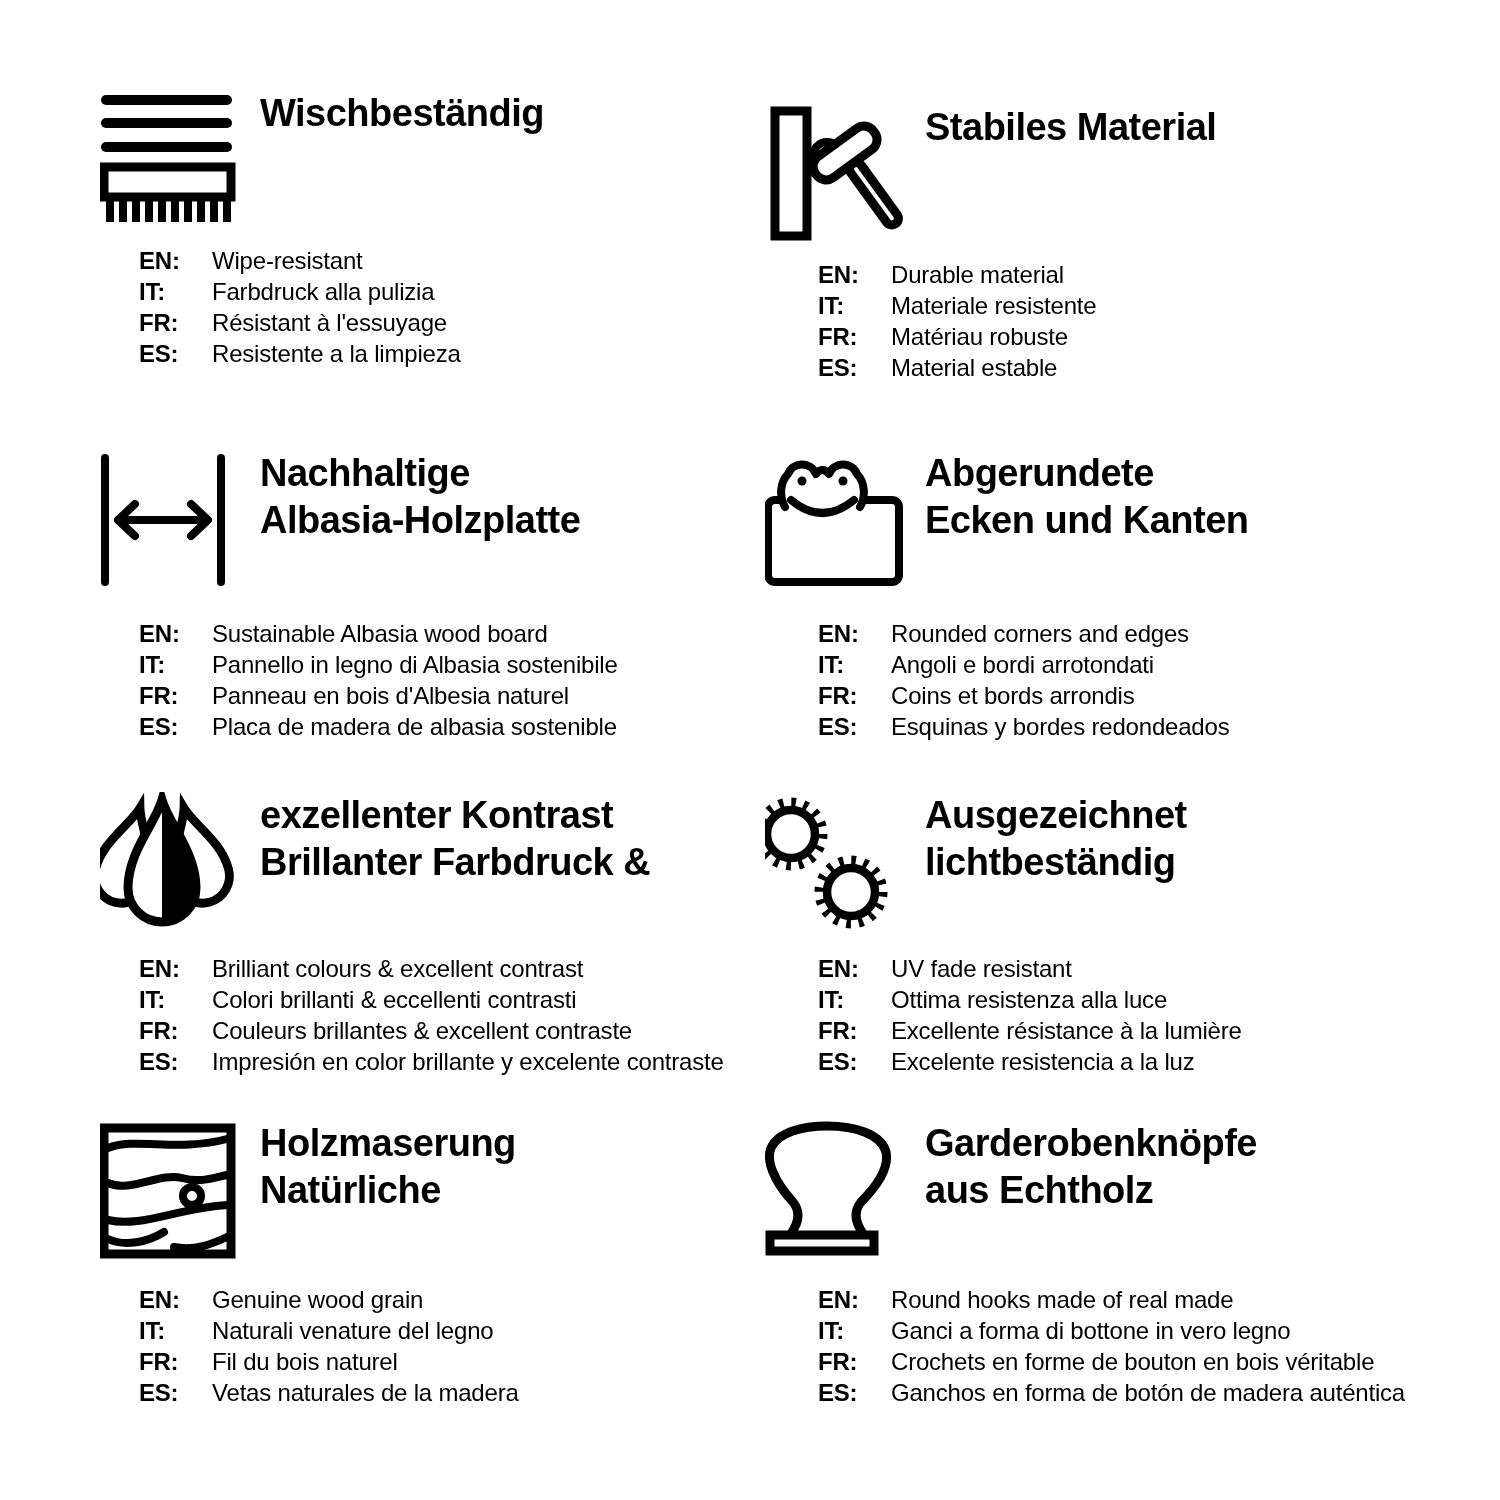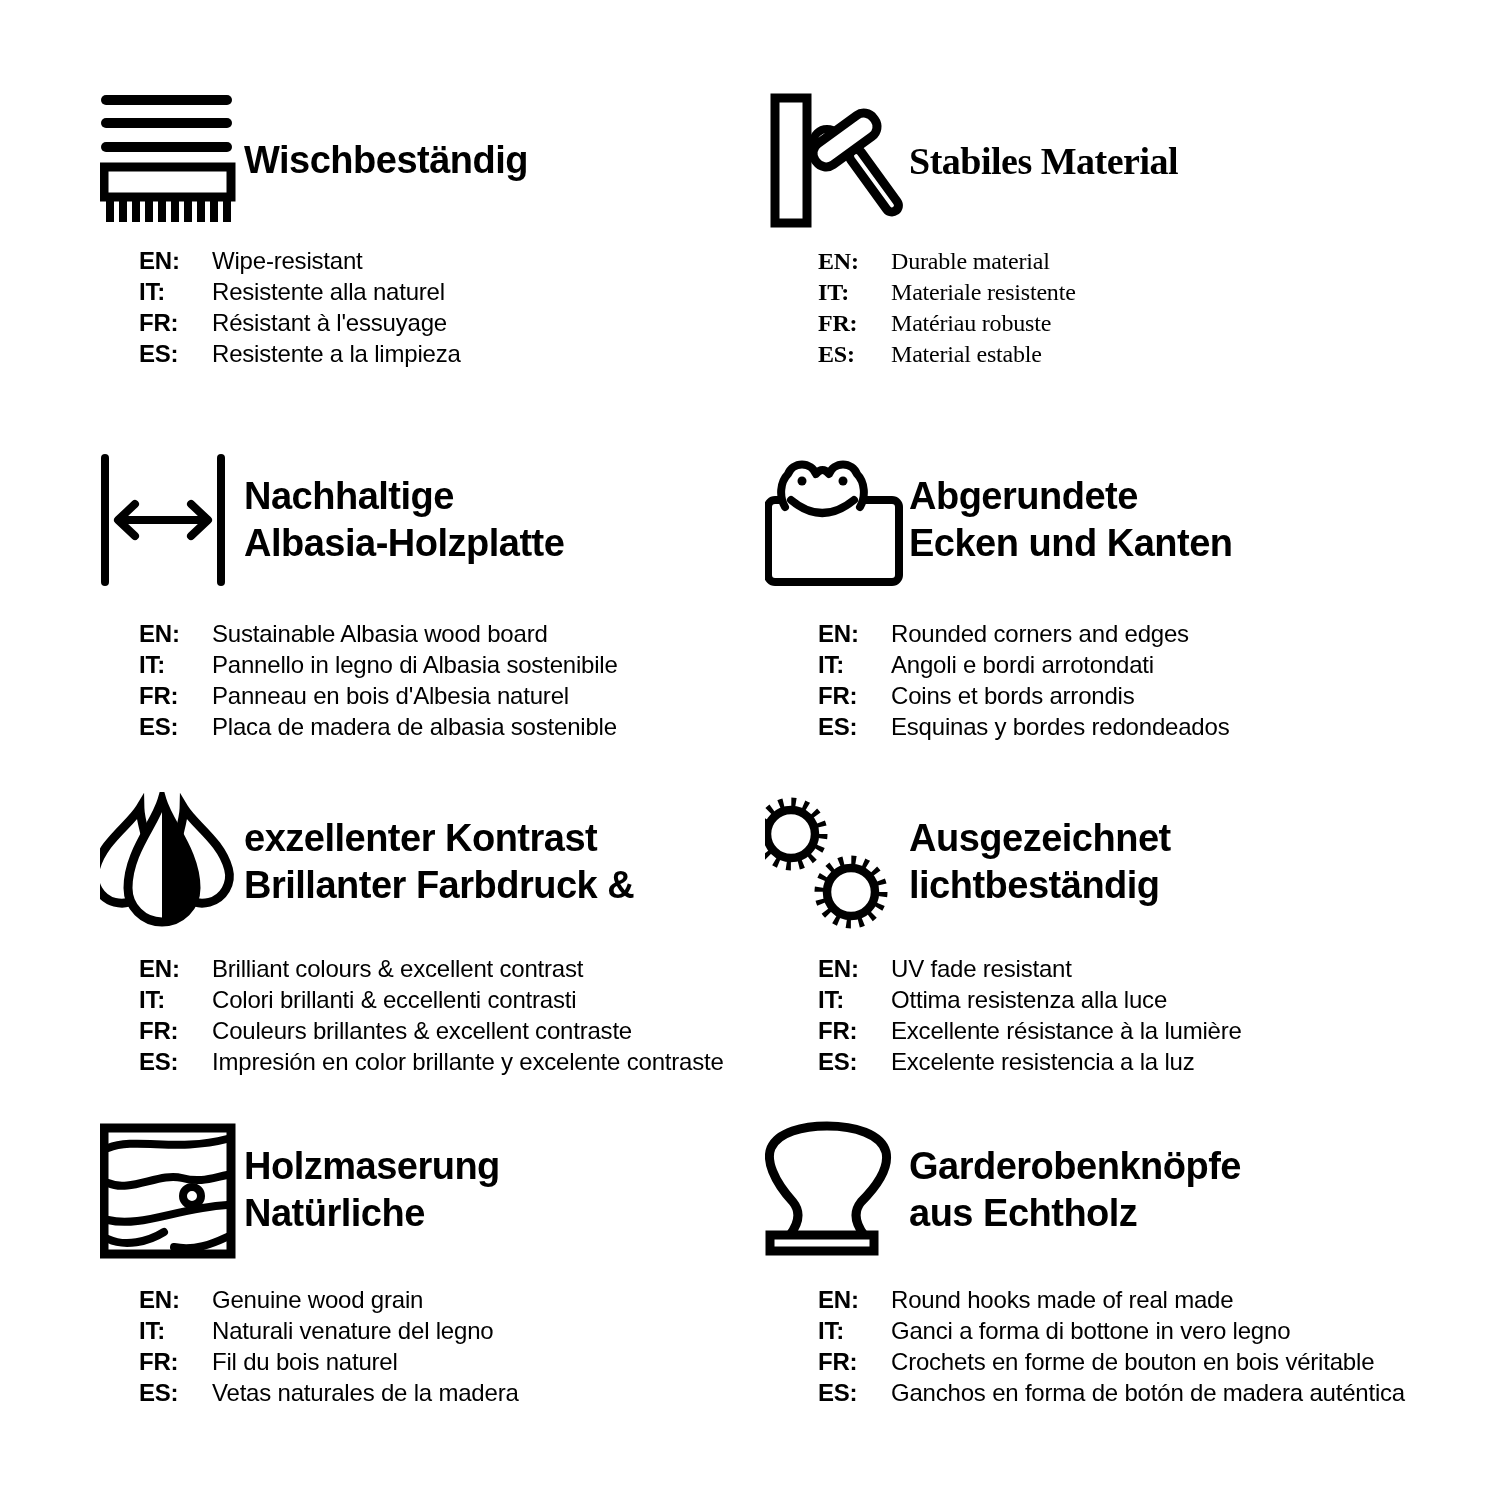--- a/index.html
+++ b/index.html
@@ -1,33 +1,33 @@
 <!DOCTYPE html>
 <html><head>
 <meta charset="utf-8">
 <style>
   html,body { margin:0; padding:0; background:#ffffff; }
   .canvas {
     position:relative; width:1500px; height:1500px; background:#ffffff;
     font-family:"Liberation Sans", sans-serif; color:#000; overflow:hidden;
   }
   .block { position:absolute; width:680px; }
-  .hdr { display:flex; align-items:center; height:140px; gap:4px; }
+  .hdr { display:flex; height:140px; gap:20px; }
   .icon-box { width:140px; height:140px; flex:none; }
   .icon-box svg { display:block; }
   .title { font-size:38px; font-weight:700; line-height:47px; letter-spacing:-0.5px; white-space:nowrap; }
   .list { }
   .row { display:flex; font-size:24px; line-height:31px; letter-spacing:-0.2px; white-space:nowrap; }
   .lang { width:73px; flex:none; font-weight:700;margin-left:39px; }
   .txt { font-weight:400;text-align:right; }
   .col-right .list { padding-left:14px; }
   .m15 { margin-top:15px; } .m28 { margin-top:28px; } .m21 { margin-top:21px; } .m24 { margin-top:24px; }
   
   #b1 { left:100px; top:90px; }
-  #b2 { left:765px; top:91px;font-family:Liberation Serif, serif; }
+  #b2 { left:765px; top:104px; }
   #b3 { left:100px; top:450px; }
   #b4 { left:765px; top:450px; }
   #b5 { left:100px; top:792px; }
   #b6 { left:765px; top:792px; }
   #b7 { left:100px; top:1120px; }
   #b8 { left:765px; top:1120px; }
 </style>
 </head>
 <body>
 
@@ -62,21 +62,21 @@
         <div></div>
       </div>
     </div>
     <div class="list m15">
       <div class="row">
           <span class="lang">EN:</span>
           <span class="txt">Wipe-resistant</span>
         </div>
       <div class="row">
           <span class="lang">IT:</span>
-          <span class="txt">Resistente alla naturel</span>
+          <span class="txt">Farbdruck alla pulizia</span>
         </div>
       <div class="row">
           <span class="lang">FR:</span>
           <span class="txt">Résistant à l'essuyage</span>
         </div>
       <div class="row">
           <span class="lang">ES:</span>
           <span class="txt">Resistente a la limpieza</span>
         </div>
     </div>

